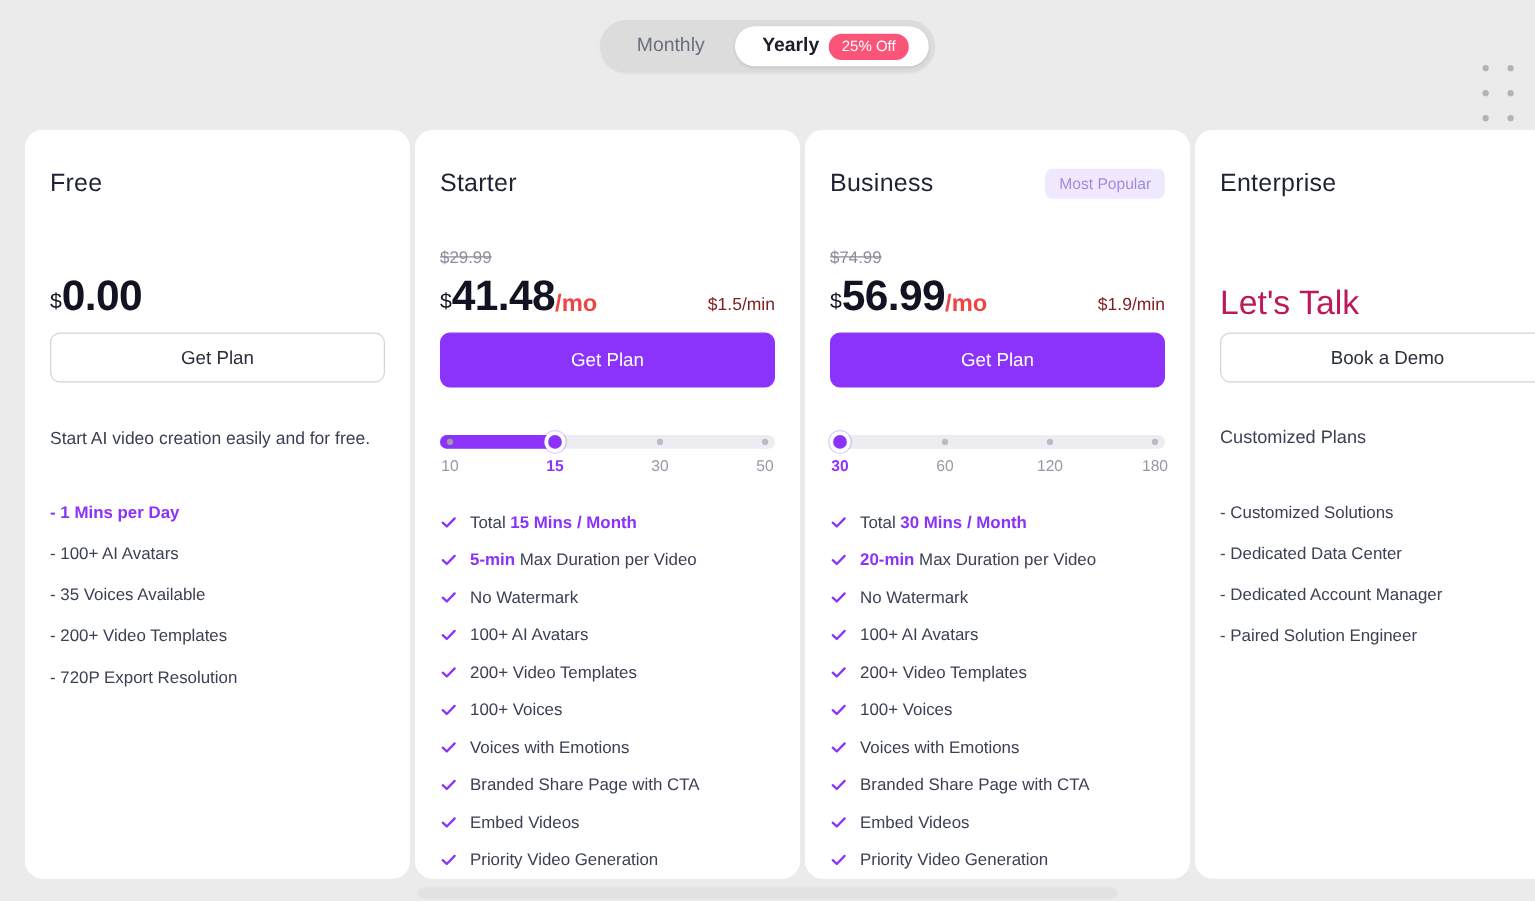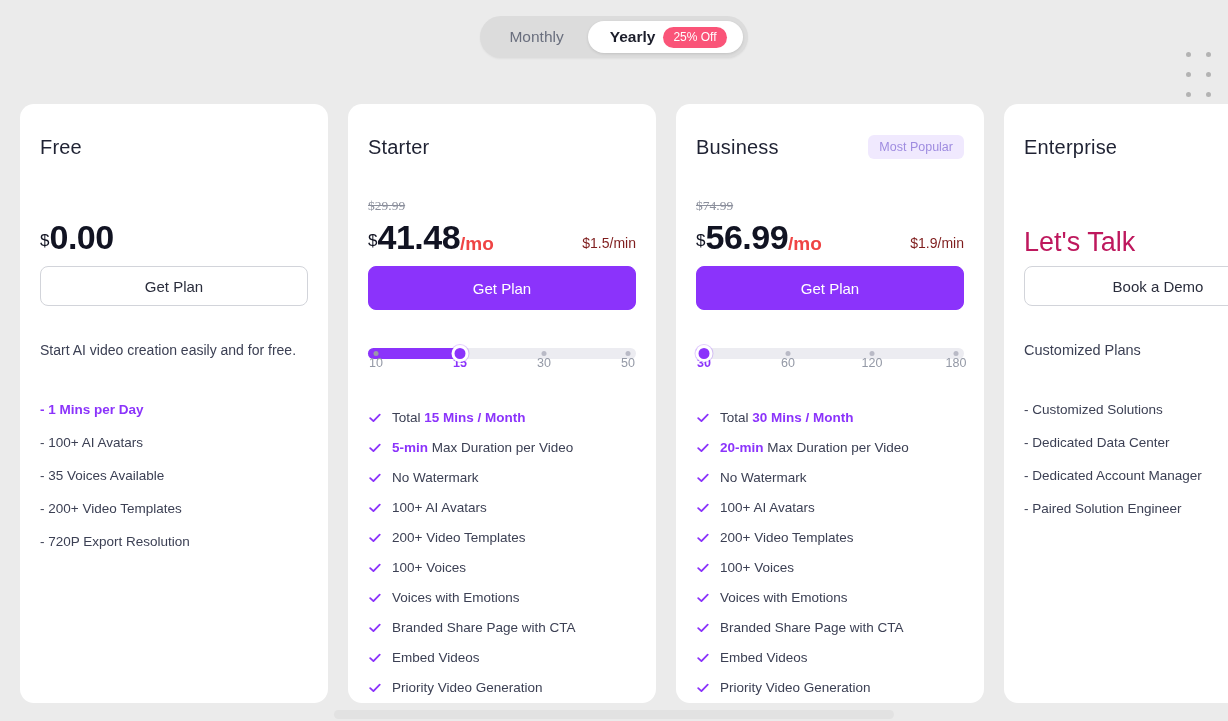--- a/index.html
+++ b/index.html
@@ -90,21 +90,21 @@
     background: #b3b3b3;
   }
 
   
   .cards {
     position: absolute;
     top: 104px;
     left: 20px;
     width: 1188px;
     display: flex;
-    gap: 20px;
+    gap: 4px;
   }
   .card {
     width: 308px;
     flex: 0 0 308px;
     height: 599px;
     background: #ffffff;
     border-radius: 14px;
     padding: 20px 20px 0 20px;
     position: relative;
     overflow: hidden;
@@ -134,21 +134,20 @@
   
   .price-block { height: 96px; position: relative; }
 
   .old-price {
     font-size: 13.5px;
     color: #8b8f9c;
     text-decoration: line-through;
     position: absolute;
     top: 28px;
     left: 0;
-    font-family: Liberation Serif, serif;
   }
   .price-row {
     position: absolute;
     bottom: 12px;
     left: 0;
     right: 0;
     display: flex;
     align-items: flex-end;
   }
   .cur {
@@ -254,21 +253,21 @@
     height: 17px;
     border-radius: 50%;
     background: #8b33fb;
     border: 3px solid #ffffff;
     box-shadow: 0 0 0 1px rgba(139,51,251,0.25);
     transform: translateX(-50%);
     cursor: pointer;
   }
   .ticklabel {
     position: absolute;
-    top: 16px;
+    top: 26px;
     font-size: 12.5px;
     color: #9499a6;
     transform: translateX(-50%);
     white-space: nowrap;
   }
   .ticklabel.cur-lbl {
     color: #8b33fb;
     font-weight: bold;
   }
 

